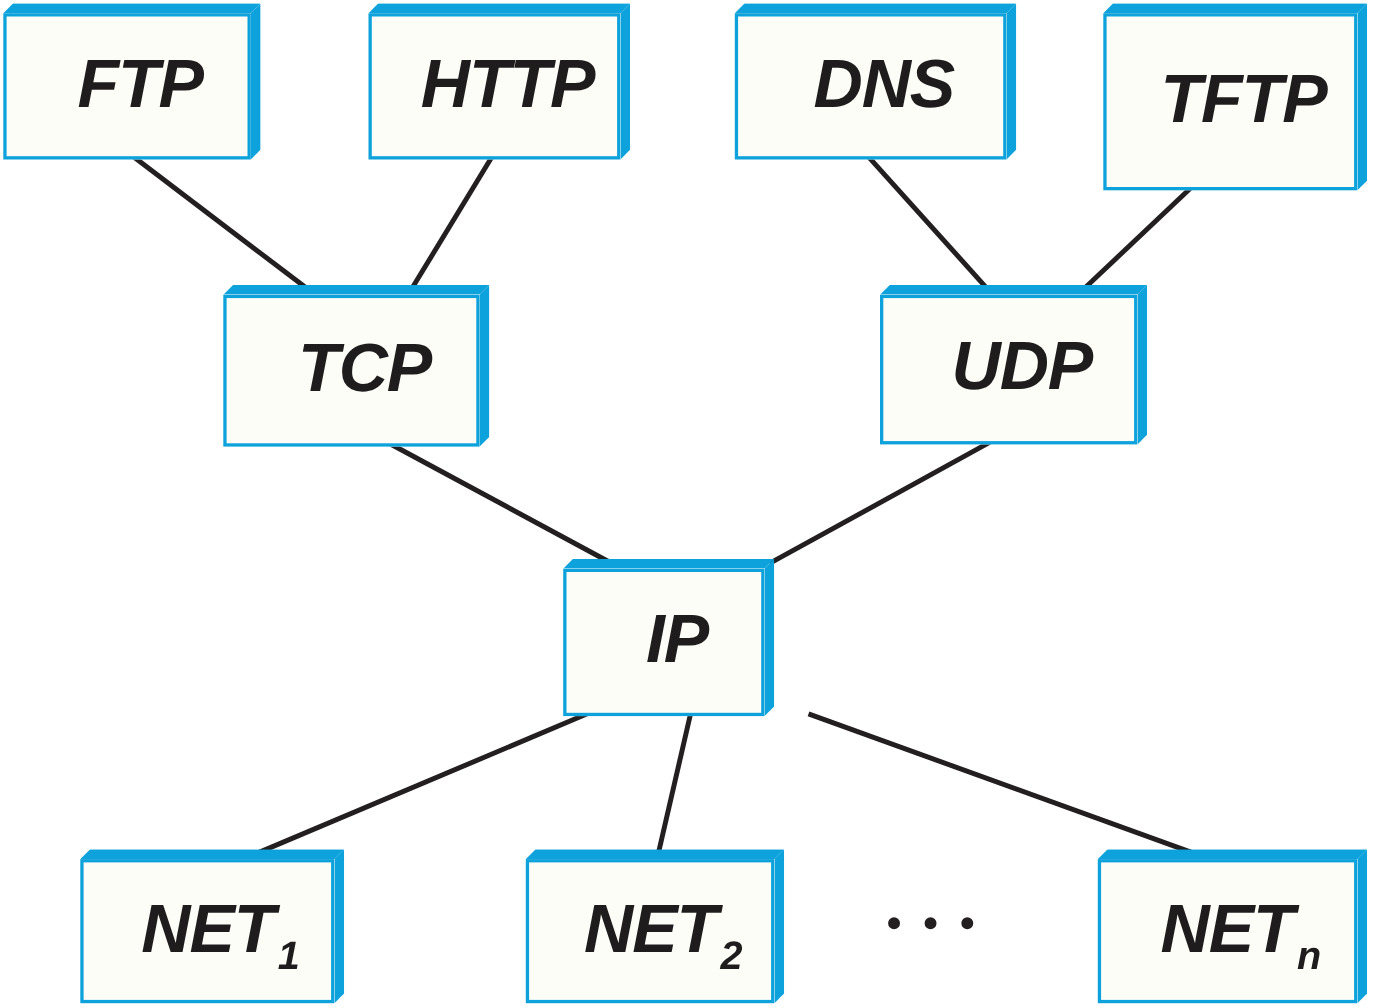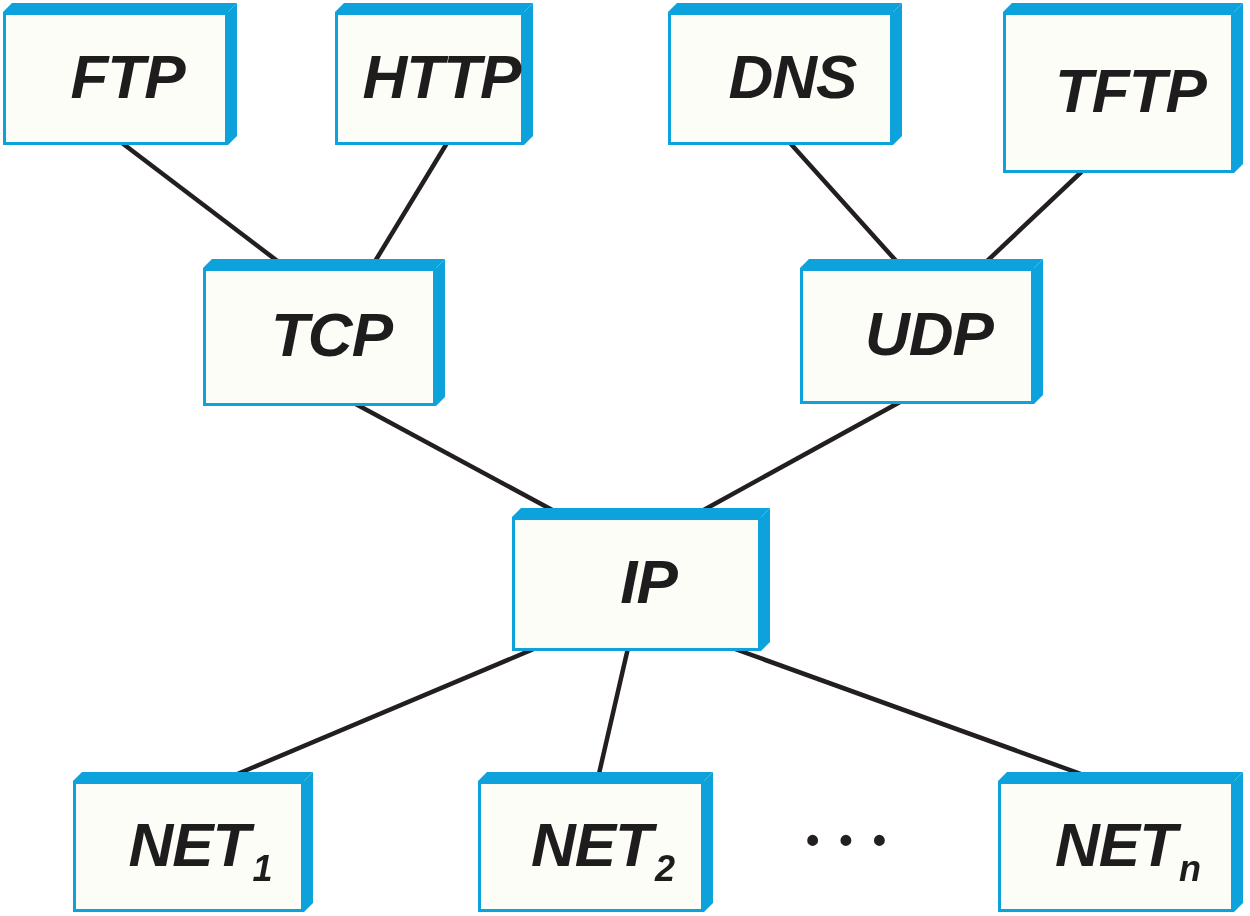--- a/index.html
+++ b/index.html
@@ -113,29 +113,29 @@
   </svg>
 
   <div class="box" style="left:3px;top:3px;width:234px;height:142px">
     <div class="face-top"></div>
     <div class="face-right"></div>
     <div class="front">
       <span class="label">FTP</span>
     </div>
   </div>
 
-  <div class="box" style="left:335px;top:3px;width:198px;height:142px">
+  <div class="box" style="left:335px;top:3px;width:238px;height:142px">
     <div class="face-top"></div>
     <div class="face-right"></div>
     <div class="front">
       <span class="label">HTTP</span>
     </div>
   </div>
 
-  <div class="box" style="left:668px;top:3px;width:234px;height:142px">
+  <div class="box" style="left:668px;top:3px;width:256px;height:142px">
     <div class="face-top"></div>
     <div class="face-right"></div>
     <div class="front">
       <span class="label">DNS</span>
     </div>
   </div>
 
   <div class="box" style="left:1003px;top:3px;width:240px;height:170px">
     <div class="face-top"></div>
     <div class="face-right"></div>
@@ -153,21 +153,21 @@
   </div>
 
   <div class="box" style="left:800px;top:259px;width:243px;height:145px">
     <div class="face-top"></div>
     <div class="face-right"></div>
     <div class="front">
       <span class="label">UDP</span>
     </div>
   </div>
 
-  <div class="box" style="left:512px;top:508px;width:258px;height:143px">
+  <div class="box" style="left:512px;top:508px;width:192px;height:143px">
     <div class="face-top"></div>
     <div class="face-right"></div>
     <div class="front">
       <span class="label">IP</span>
     </div>
   </div>
 
   <div class="box" style="left:73px;top:772px;width:240px;height:140px">
     <div class="face-top"></div>
     <div class="face-right"></div>

